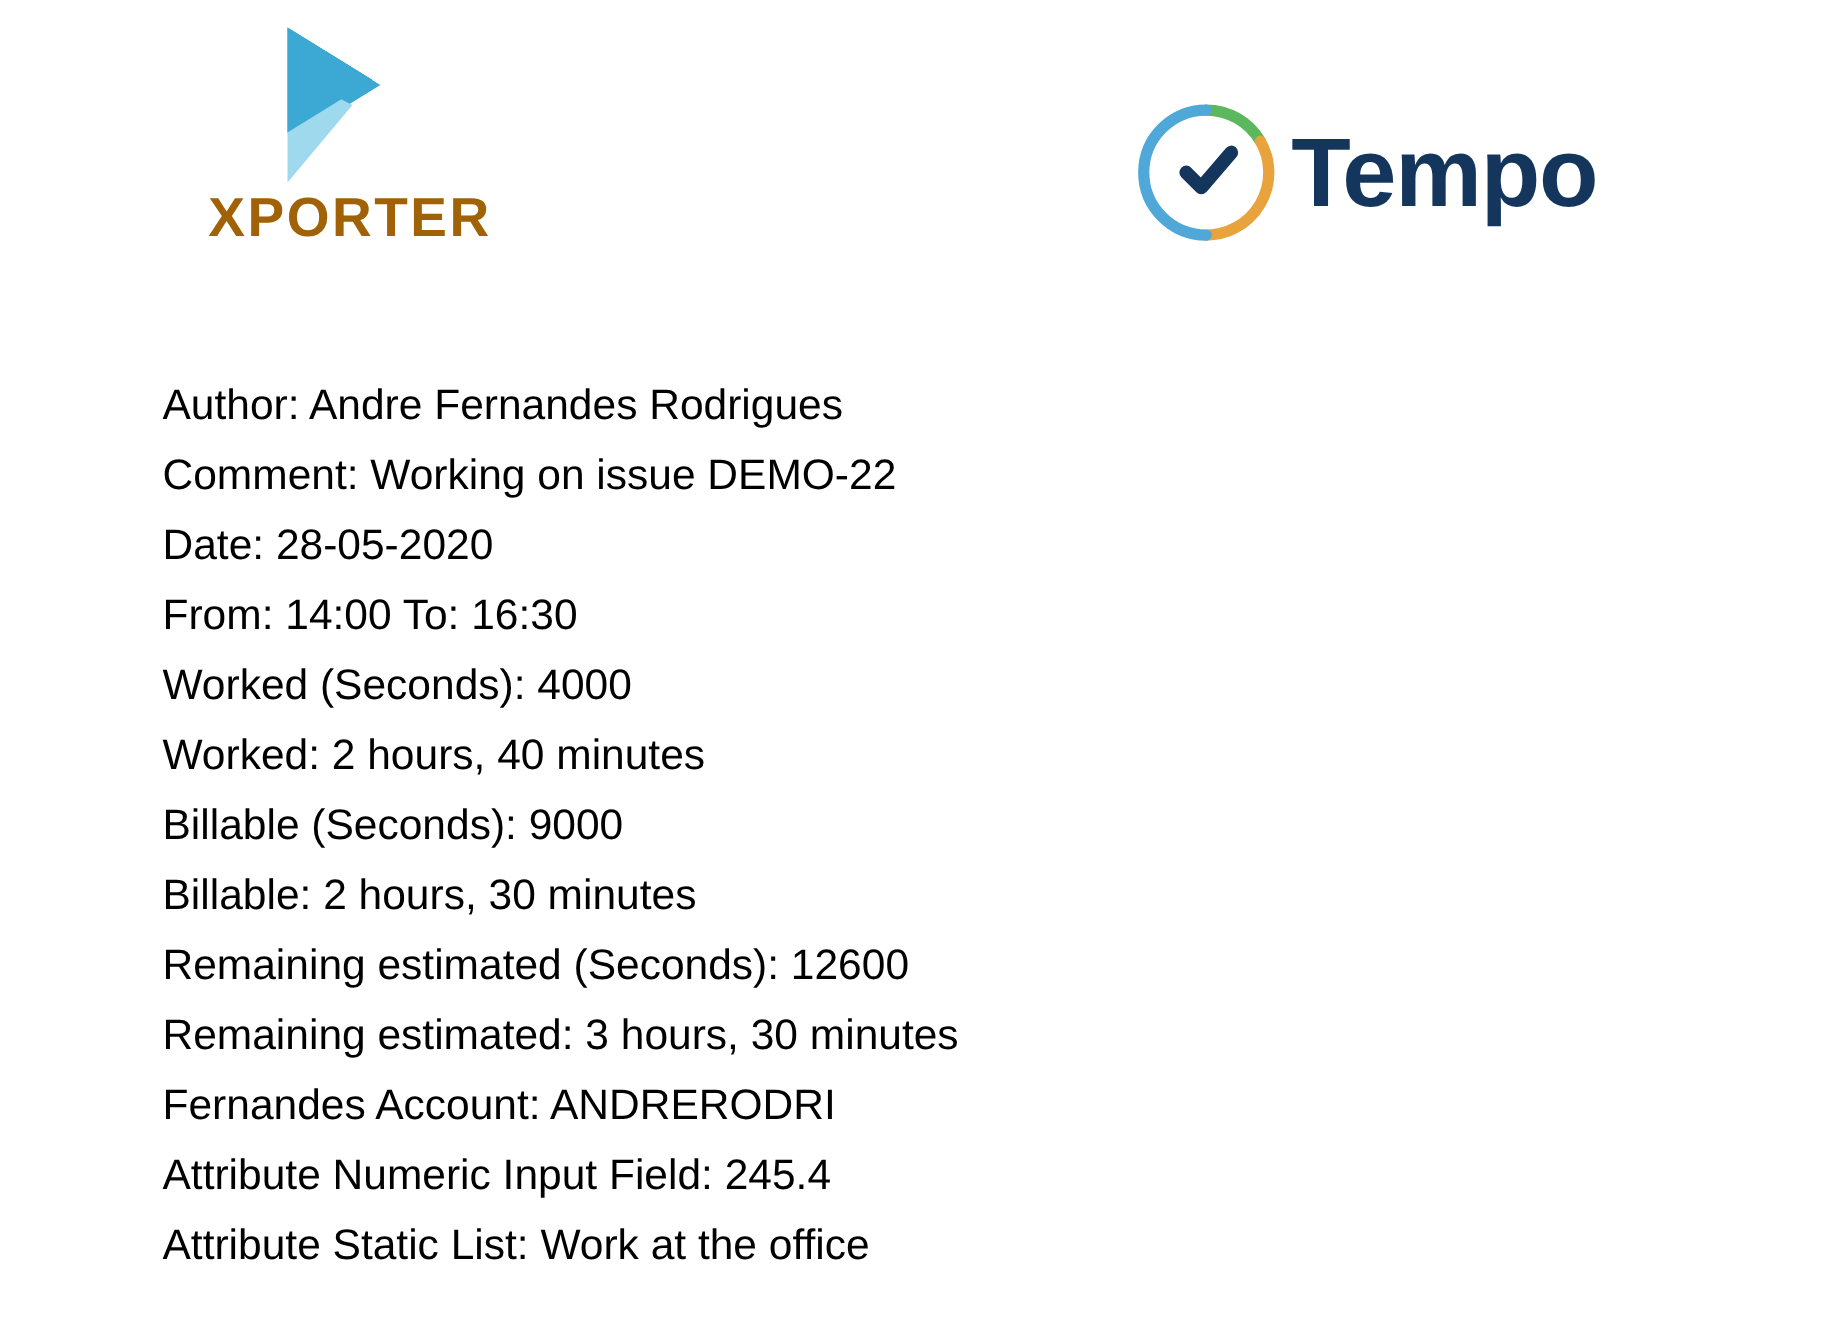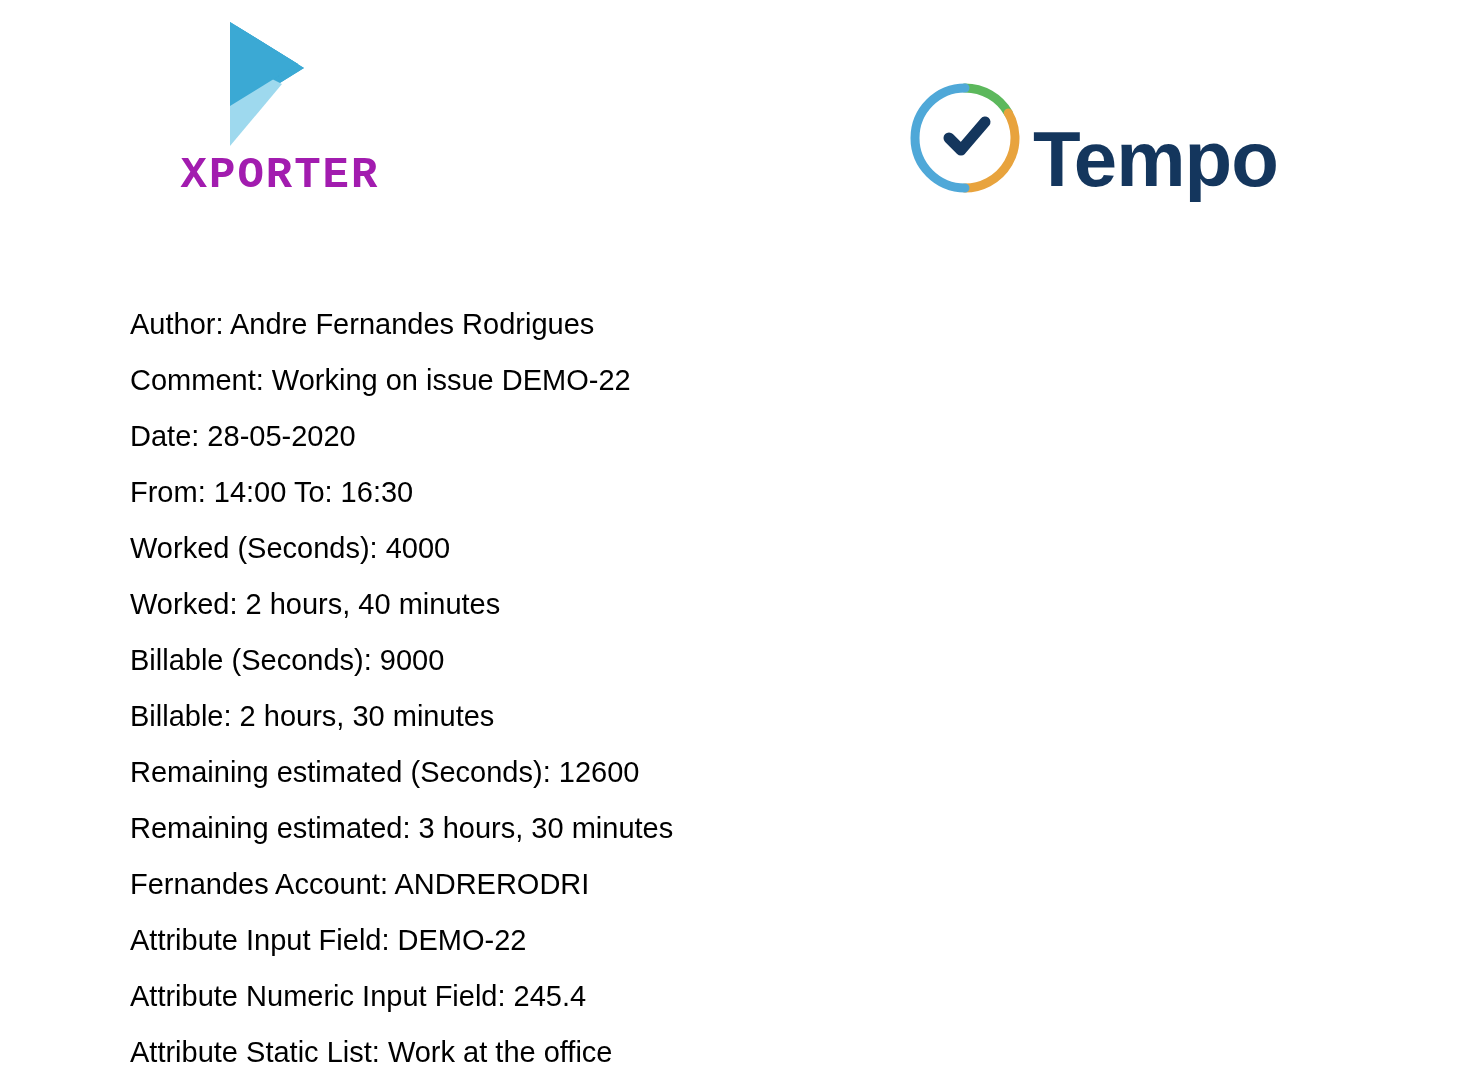--- a/index.html
+++ b/index.html
@@ -29,35 +29,35 @@
     width: 300px;
   }
   .xporter-mark {
     width: 300px;
     height: 130px;
     display: block;
   }
   .xporter-wordmark {
     display: block;
     margin-top: 2px;
-    font-family: Liberation Mono, monospace;
+    font-family: Liberation Sans, sans-serif;
     font-weight: bold;
     font-size: 44px;
     letter-spacing: 2px;
-    color: #a21caf;
+    color: #a16207;
     text-align: center;
     width: 300px;
   }
 
   .tempo-logo {
     position: absolute;
     left: 905px;
     top: 78px;
     display: flex;
-    align-items: flex-end;
+    align-items: center;
   }
   .tempo-mark {
     width: 120px;
     height: 120px;
     display: block;
   }
   .tempo-wordmark {
     font-family: "Liberation Sans", sans-serif;
     font-weight: bold;
     font-size: 78px;
@@ -68,21 +68,21 @@
   }
 
   
   .detail-list {
     position: absolute;
     left: 130px;
     top: 296px;
     width: 1200px;
   }
   .detail-line {
-    font-size: 29px;
+    font-size: 34px;
     line-height: 56px;
     color: #000000;
     white-space: nowrap;
   }
 </style>
 </head>
 <body>
 
 <div class="header">
 
@@ -115,16 +115,15 @@
   <div class="detail-line">Comment: Working on issue DEMO-22</div>
   <div class="detail-line">Date: 28-05-2020</div>
   <div class="detail-line">From: 14:00 To: 16:30</div>
   <div class="detail-line">Worked (Seconds): 4000</div>
   <div class="detail-line">Worked: 2 hours, 40 minutes</div>
   <div class="detail-line">Billable (Seconds): 9000</div>
   <div class="detail-line">Billable: 2 hours, 30 minutes</div>
   <div class="detail-line">Remaining estimated (Seconds): 12600</div>
   <div class="detail-line">Remaining estimated: 3 hours, 30 minutes</div>
   <div class="detail-line">Fernandes Account: ANDRERODRI</div>
-  <div class="detail-line">Attribute Input Field: DEMO-22</div>
   <div class="detail-line">Attribute Numeric Input Field: 245.4</div>
   <div class="detail-line">Attribute Static List: Work at the office</div>
 </div>
 
 </body></html>

